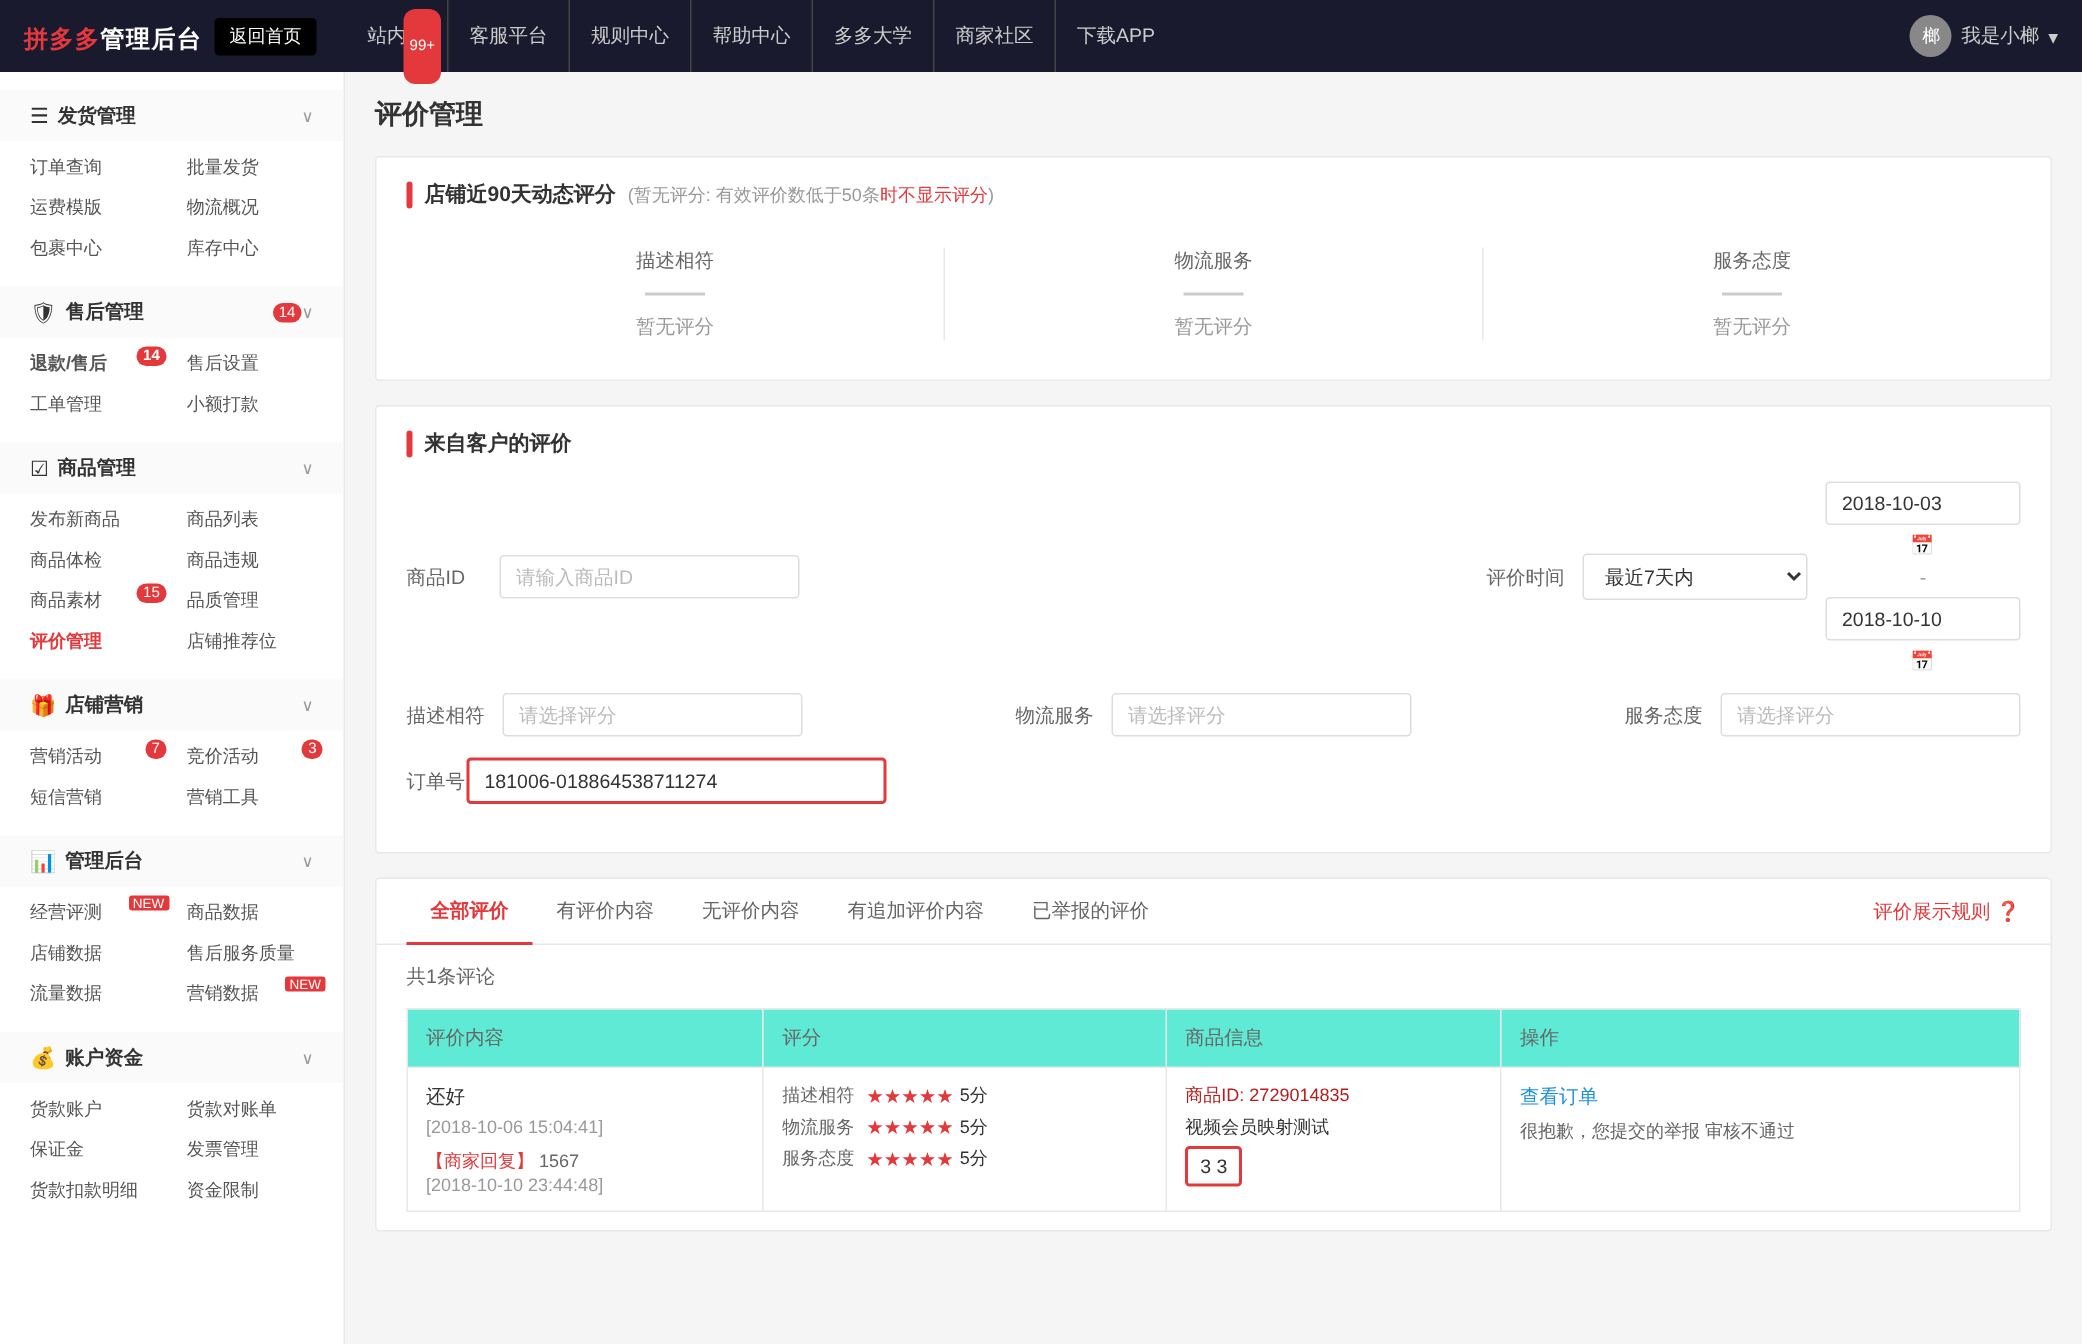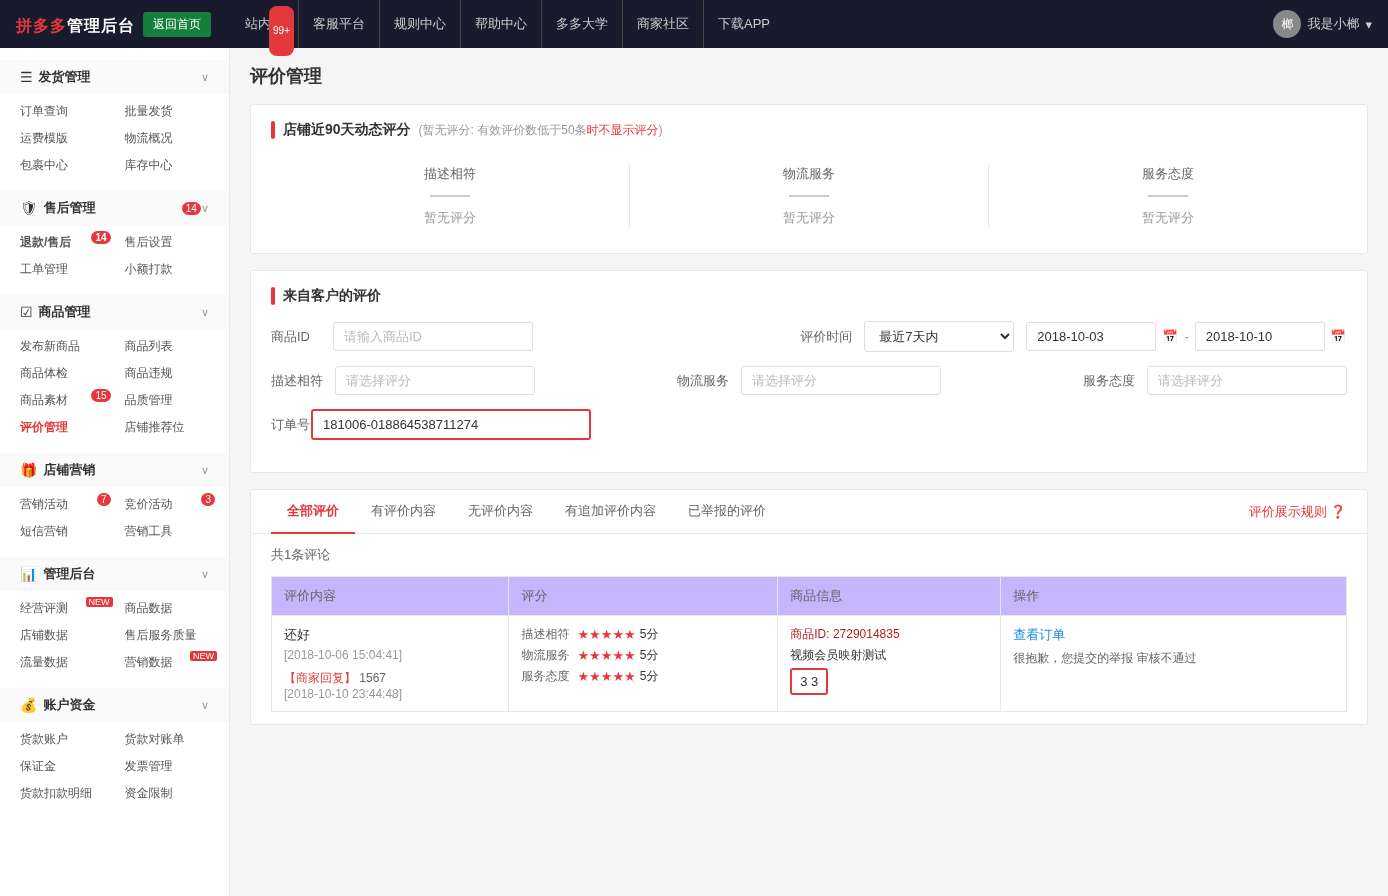--- a/index.html
+++ b/index.html
@@ -17,21 +17,21 @@
     .top-nav .logo {
       color: #e4393c;
       font-size: 22px;
       font-weight: bold;
       letter-spacing: 1px;
       margin-right: 8px;
       white-space: nowrap;
     }
     .top-nav .logo span { color: #fff; font-size: 16px; }
     .top-nav .return-home-btn {
-      background: #15803d;
+      background: #000000;
       color: #fff;
       border: none;
       border-radius: 3px;
       padding: 4px 10px;
       font-size: 12px;
       cursor: pointer;
       margin-right: 20px;
     }
     .top-nav-links {
       display: flex;
@@ -261,20 +261,21 @@
       color: #333;
       width: 130px;
       outline: none;
       background: #fff;
       position: relative;
     }
     .date-range {
       display: flex;
       align-items: center;
       gap: 6px;
+      flex-direction: column;
     }
     .date-sep { color: #999; }
 
     .order-row {
       display: flex;
       align-items: center;
       margin-bottom: 16px;
     }
     .order-input-highlighted {
       border: 2px solid #e4393c;
@@ -345,21 +346,21 @@
       color: #666;
       margin-bottom: 12px;
     }
 
     
     .review-table {
       width: 100%;
       border-collapse: collapse;
     }
     .review-table th {
-      background: #c4b5fd;
+      background: #5eead4;
       border: 1px solid #e8e8e8;
       padding: 10px 12px;
       font-size: 13px;
       color: #666;
       text-align: left;
       font-weight: normal;
     }
     .review-table td {
       border: 1px solid #e8e8e8;
       padding: 10px 12px;

